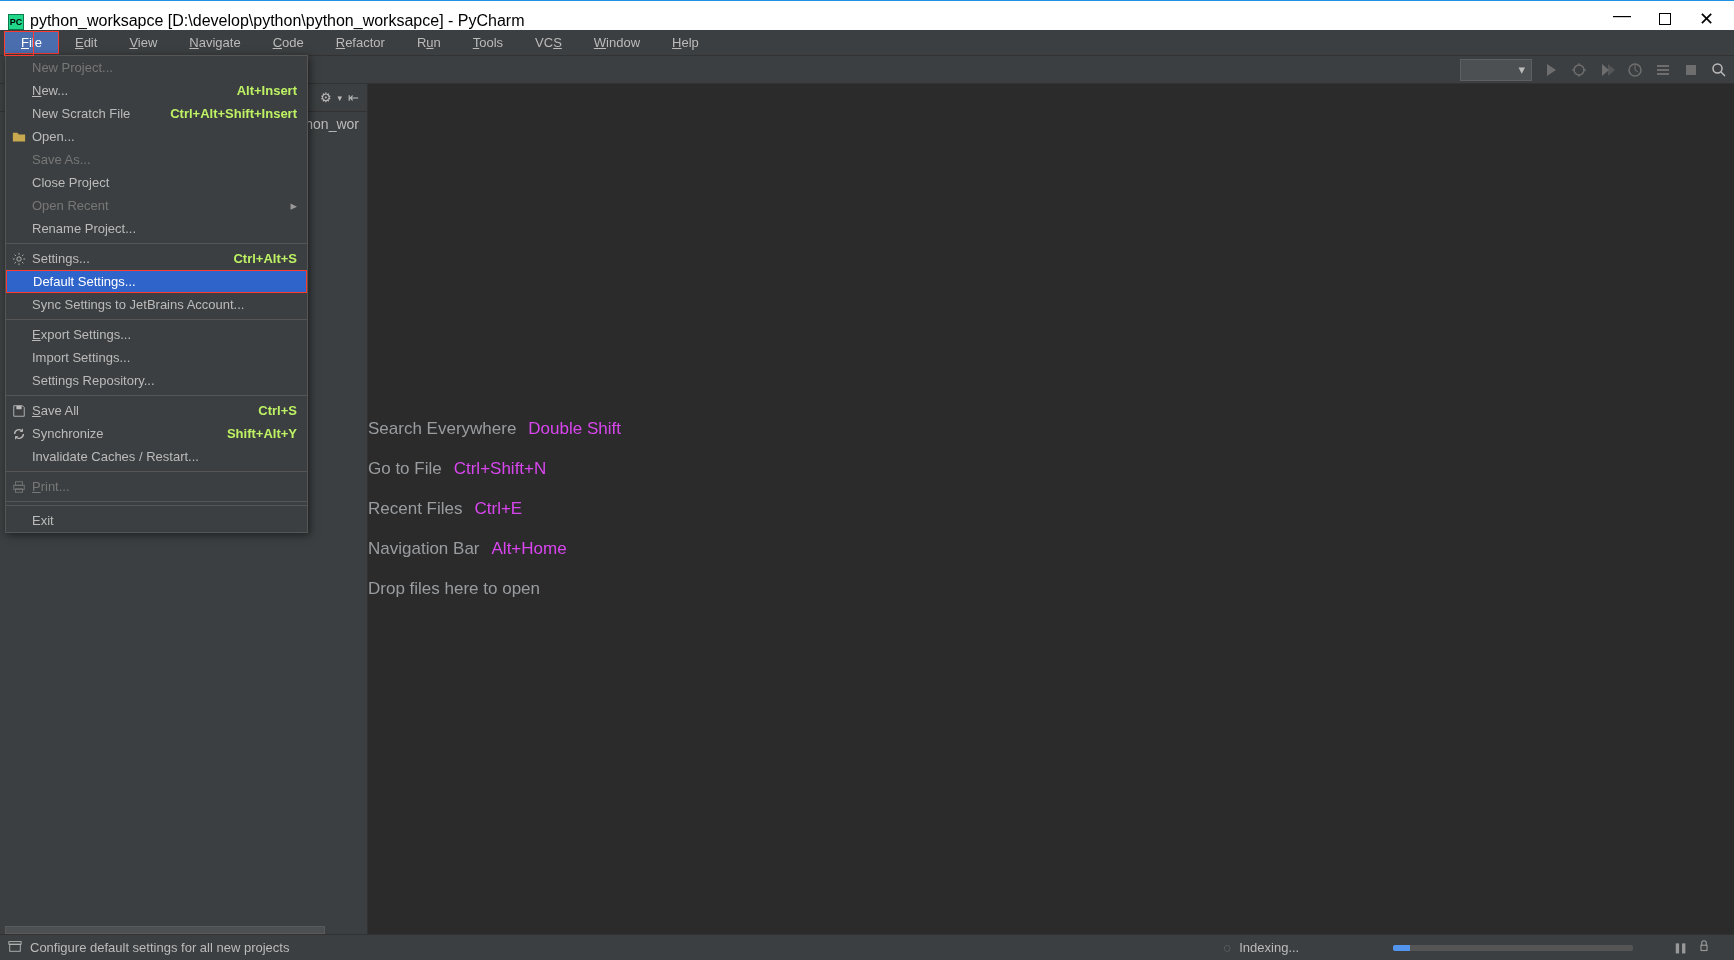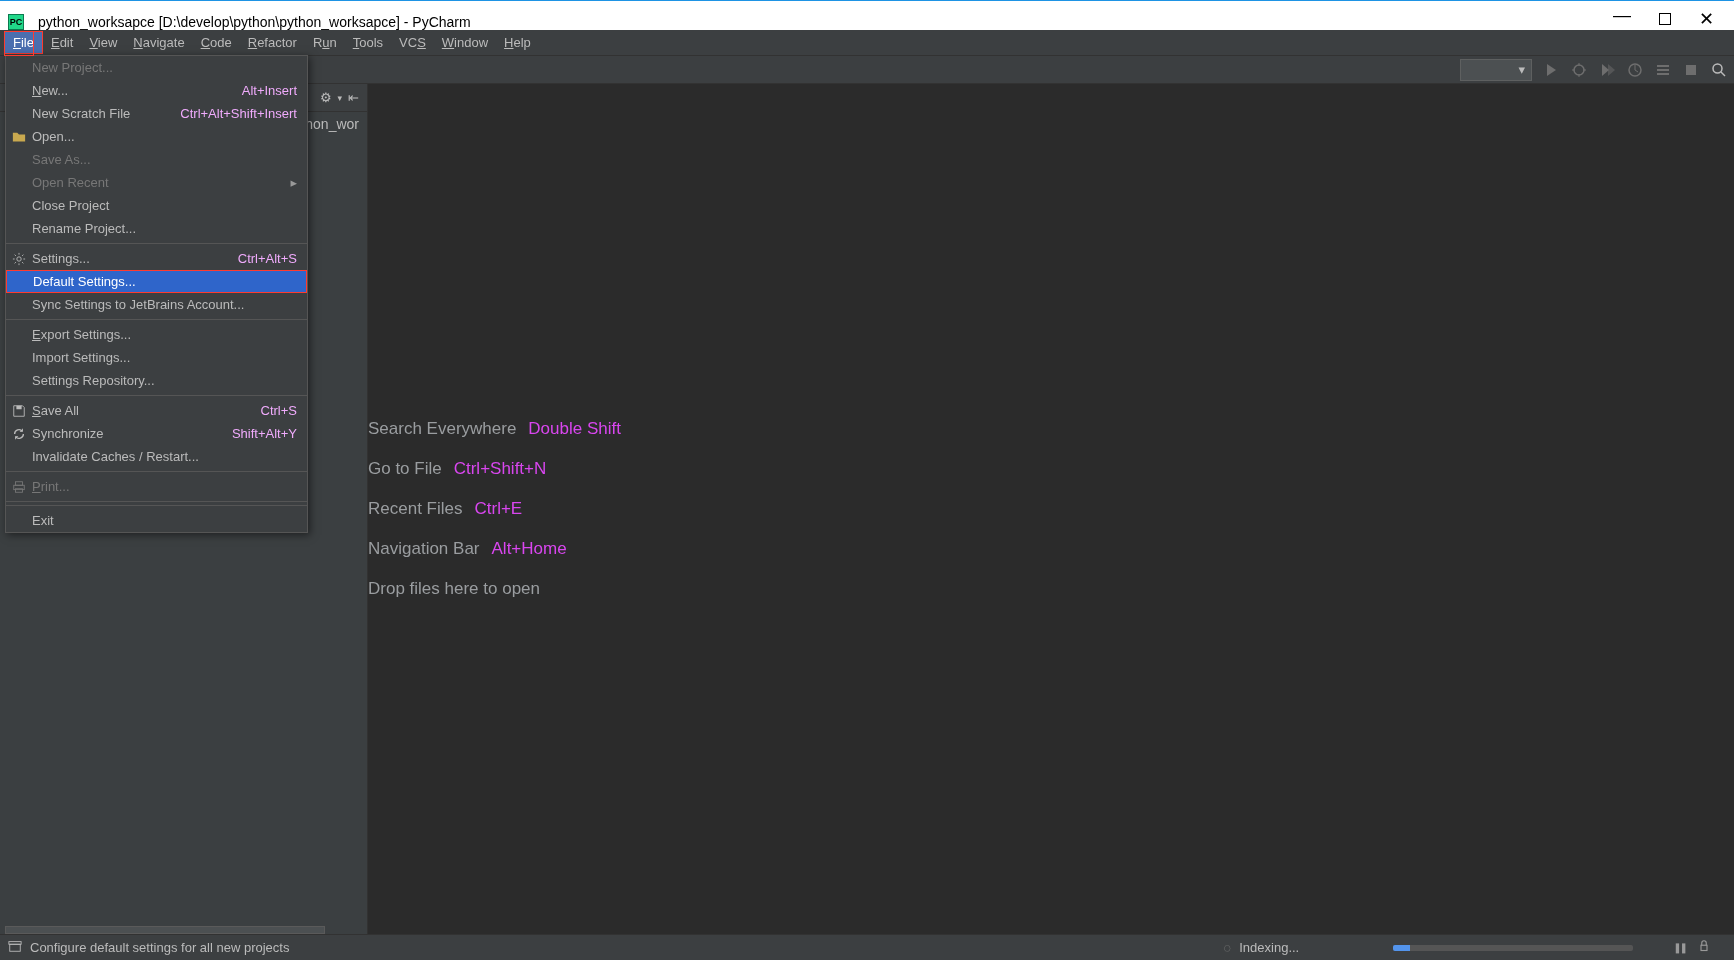--- a/index.html
+++ b/index.html
@@ -1,25 +1,25 @@
 <!DOCTYPE html>
 <html><head>
 <meta charset="utf-8">
 <style>
 * { margin: 0; padding: 0; box-sizing: border-box; font-family: "Segoe UI", Arial, sans-serif; }
 body { width: 1734px; height: 960px; background: #3c3f41; color: #bbbbbb; overflow: hidden; font-size: 13px; }
 
 .titlebar { height: 30px; background: #ffffff; display: flex; align-items: flex-end; padding: 0 8px; color: #000; border-top: 1px solid #1e93e4; }
 .titlebar-icon { width: 16px; height: 16px; background: #21d789; border: 1px solid #0b7a4f; margin-right: 6px; display: inline-flex; align-items: center; justify-content: center; color: #000; font-size: 9px; font-weight: bold; }
-.titlebar-text { flex: 1; font-size: 14px; margin-left: 8px; }
+.titlebar-text { flex: 1; font-size: 16px; }
 .titlebar-controls { display: flex; gap: 28px; align-items: center; padding-right: 12px; }
 .titlebar-controls span { font-size: 16px; cursor: default; }
 
 .menubar { height: 26px; background: #3c3f41; display: flex; align-items: center; padding: 0 4px; color: #bbbbbb; border-bottom: 1px solid #323232; }
-.menubar-item { padding: 3px 8px; font-size: 13px; cursor: default; }
+.menubar-item { padding: 3px 16px; font-size: 13px; cursor: default; }
 .menubar-item.active { background: #4b6eaf; color: #fff; border: 1px solid #ff3b30; }
 .menubar-item .mnemonic { text-decoration: underline; }
 
 .toolbar { height: 28px; background: #3c3f41; display: flex; align-items: center; justify-content: flex-end; padding: 0 6px; border-bottom: 1px solid #323232; }
 .toolbar .run-config { width: 72px; height: 22px; background: #4c5052; border: 1px solid #5e6060; display: flex; align-items: center; justify-content: flex-end; padding: 0 6px; }
 .toolbar-icons { display: flex; gap: 10px; align-items: center; margin-left: 10px; }
 .tb-icon { width: 18px; height: 18px; display: flex; align-items: center; justify-content: center; color: #6e6e6e; }
 .tb-icon svg { width: 16px; height: 16px; }
 
 .body-area { display: flex; height: calc(100% - 30px - 26px - 28px - 26px); }
@@ -31,21 +31,21 @@
 
 .editor-area { flex: 1; background: #2b2b2b; display: flex; flex-direction: column; justify-content: center; }
 .hint-list { display: flex; flex-direction: column; gap: 20px; font-size: 17px; color: #9a9da0; }
 .hint-row { display: flex; gap: 12px; }
 .hint-row .shortcut { color: #d946ef; }
 
 .file-menu { position: absolute; left: 5px; top: 55px; width: 303px; background: #3c3f41; border: 1px solid #555555; box-shadow: 2px 2px 8px rgba(0,0,0,0.5); z-index: 100; }
 .file-menu-item { height: 23px; display: flex; align-items: center; padding: 0 10px 0 26px; color: #bbbbbb; font-size: 13px; cursor: default; position: relative; }
 .file-menu-item.disabled { color: #777777; text-align: center; }
 .file-menu-item.selected { background: #2f65ca; color: #ffffff; border: 1px solid #ff3b30; }
-.file-menu-item .shortcut { margin-left: auto; color: #f0abfc; font-size: 13px; }
+.file-menu-item .shortcut { margin-left: auto; color: #bef264; font-size: 13px; font-weight: bold; }
 .file-menu-item .submenu-arrow { margin-left: auto; color: #999; }
 .file-menu-item .icon-slot { position: absolute; left: 5px; width: 16px; height: 16px; display: flex; align-items: center; justify-content: center; }
 .file-menu-item .mnemonic { text-decoration: underline; }
 .file-menu-sep { height: 1px; background: #555555; margin: 3px 0; }
 
 .statusbar { height: 26px; background: #3c3f41; border-top: 1px solid #323232; display: flex; align-items: center; padding: 0 8px; color: #bbbbbb; font-size: 13px; }
 .statusbar .indexing { margin-left: auto; display: flex; align-items: center; gap: 8px; }
 .statusbar .progress { width: 240px; height: 6px; background: #555; border-radius: 2px; margin-left: 86px; overflow: hidden; }
 .statusbar .progress-fill { height: 100%; width: 7%; background: #5394ec; }
 .statusbar .right-icons { display: flex; gap: 12px; align-items: center; margin-left: 40px; }
@@ -194,26 +194,26 @@
       <span class="icon-slot">
         <svg width="14" height="14" viewBox="0 0 16 16">
           <path d="M1 3 h5 l2 2 h7 v8 h-14 z" fill="#c9a94f"></path>
         </svg>
       </span>
       <span>Open...</span>
     </div>
     <div class="file-menu-item disabled">
       <span>Save As...</span>
     </div>
+    <div class="file-menu-item">
+      <span>Close Project</span>
+    </div>
     <div class="file-menu-item disabled">
       <span>Open Recent</span>
       <span class="submenu-arrow">▸</span>
-    </div>
-    <div class="file-menu-item">
-      <span>Close Project</span>
     </div>
     <div class="file-menu-item">
       <span>Rename Project...</span>
     </div>
     <div class="file-menu-sep"></div>
     <div class="file-menu-item">
       <span class="icon-slot">
         <svg width="14" height="14" viewBox="0 0 16 16">
           <circle cx="8" cy="8" r="2.5" fill="none" stroke="#bbb"></circle>
           <path d="M8 1 v2 M8 13 v2 M1 8 h2 M13 8 h2 M3 3 l1.5 1.5 M11.5 11.5 L13 13 M3 13 l1.5 -1.5 M11.5 4.5 L13 3" stroke="#bbb"></path>

